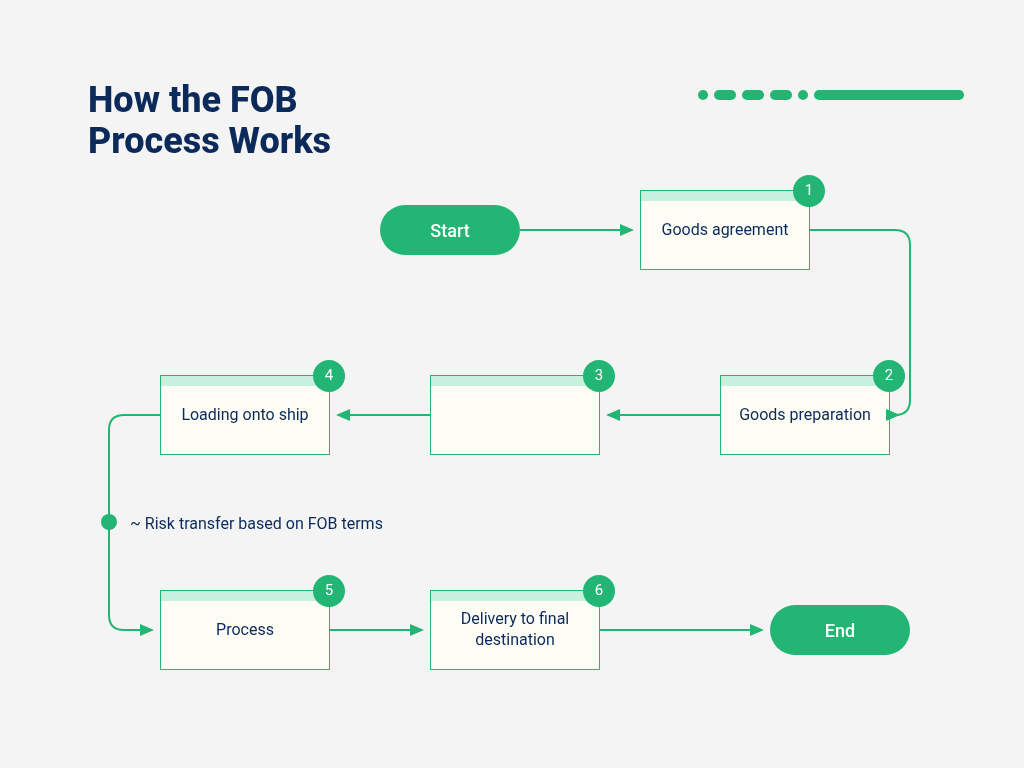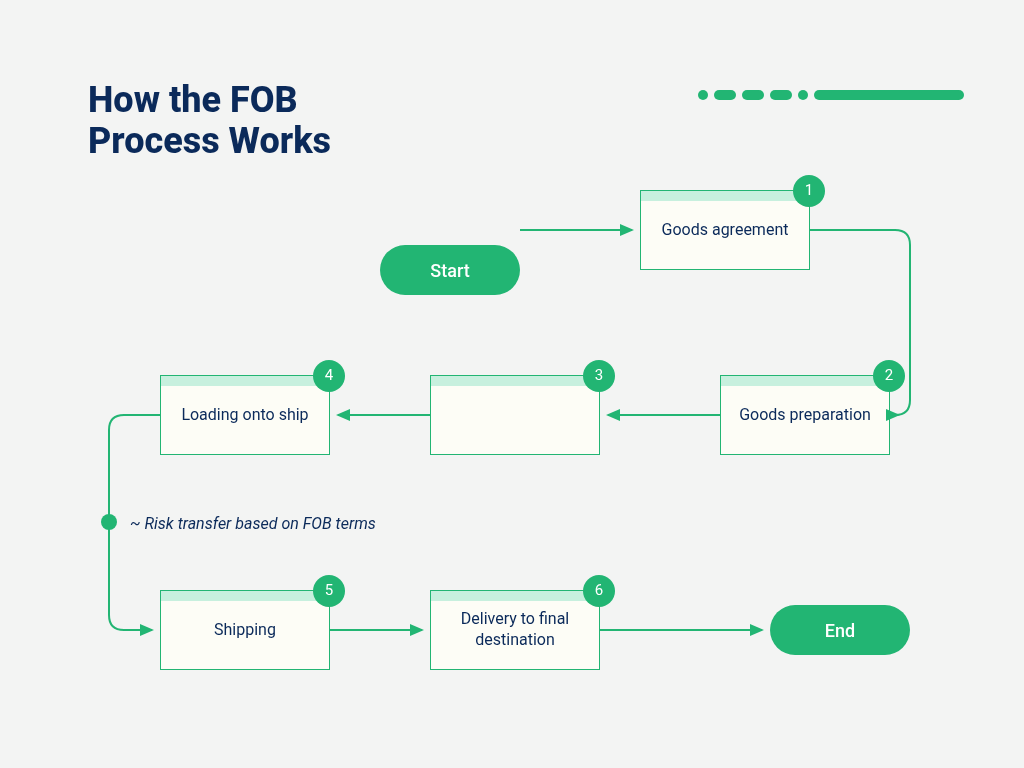--- a/index.html
+++ b/index.html
@@ -80,21 +80,20 @@
     color: #fff;
     font-size: 15px;
     display: flex;
     align-items: center;
     justify-content: center;
   }
   .note {
     position: absolute;
     color: #0b2a5a;
     font-size: 16px;
-    font-style: italic;
   }
   .node-dot {
     position: absolute;
     width: 16px;
     height: 16px;
     border-radius: 50%;
     background: #22b573;
   }
   svg.flowline {
     position: absolute;
@@ -109,21 +108,21 @@
 
 <div class="decor">
   <span style="width:10px"></span>
   <span style="width:22px"></span>
   <span style="width:22px"></span>
   <span style="width:22px"></span>
   <span style="width:10px"></span>
   <span style="width:150px"></span>
 </div>
 
-<div class="pill" style="left:380px; top:205px;margin-top:40px;">
+<div class="pill" style="left:380px; top:205px;">
   <span>Start</span>
 </div>
 
 <div class="stepbox" style="left:640px; top:190px;">
   <div class="badge">1</div>
   <span>Goods agreement</span>
 </div>
 
 <div class="stepbox" style="left:720px; top:375px;">
   <div class="badge">2</div>
@@ -134,21 +133,21 @@
   <div class="badge">3</div>
 </div>
 
 <div class="stepbox" style="left:160px; top:375px;">
   <div class="badge">4</div>
   <span>Loading onto ship</span>
 </div>
 
 <div class="stepbox" style="left:160px; top:590px;">
   <div class="badge">5</div>
-  <span>Shipping</span>
+  <span>Process</span>
 </div>
 
 <div class="stepbox" style="left:430px; top:590px;">
   <div class="badge">6</div>
   <span>Delivery to final destination</span>
 </div>
 
 <div class="pill" style="left:770px; top:605px;">
   <span>End</span>
 </div>

